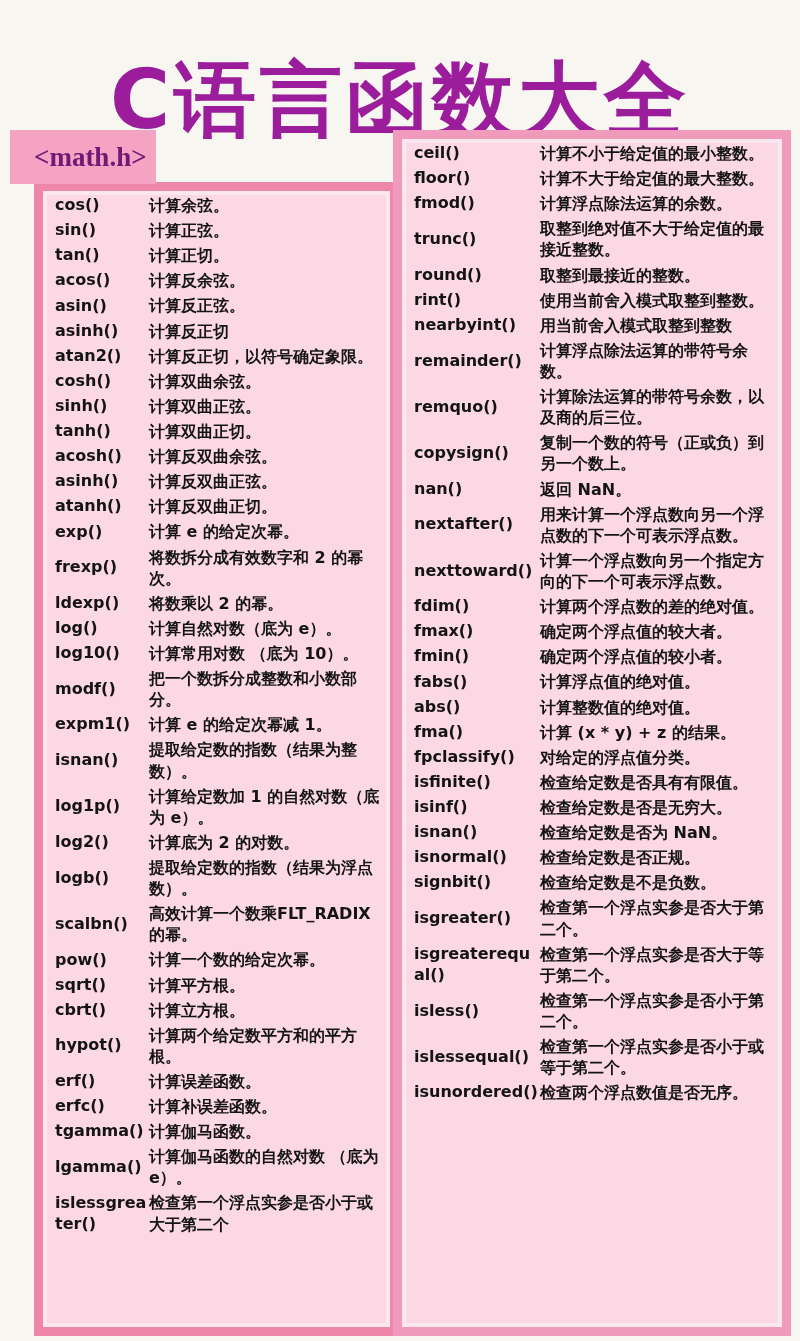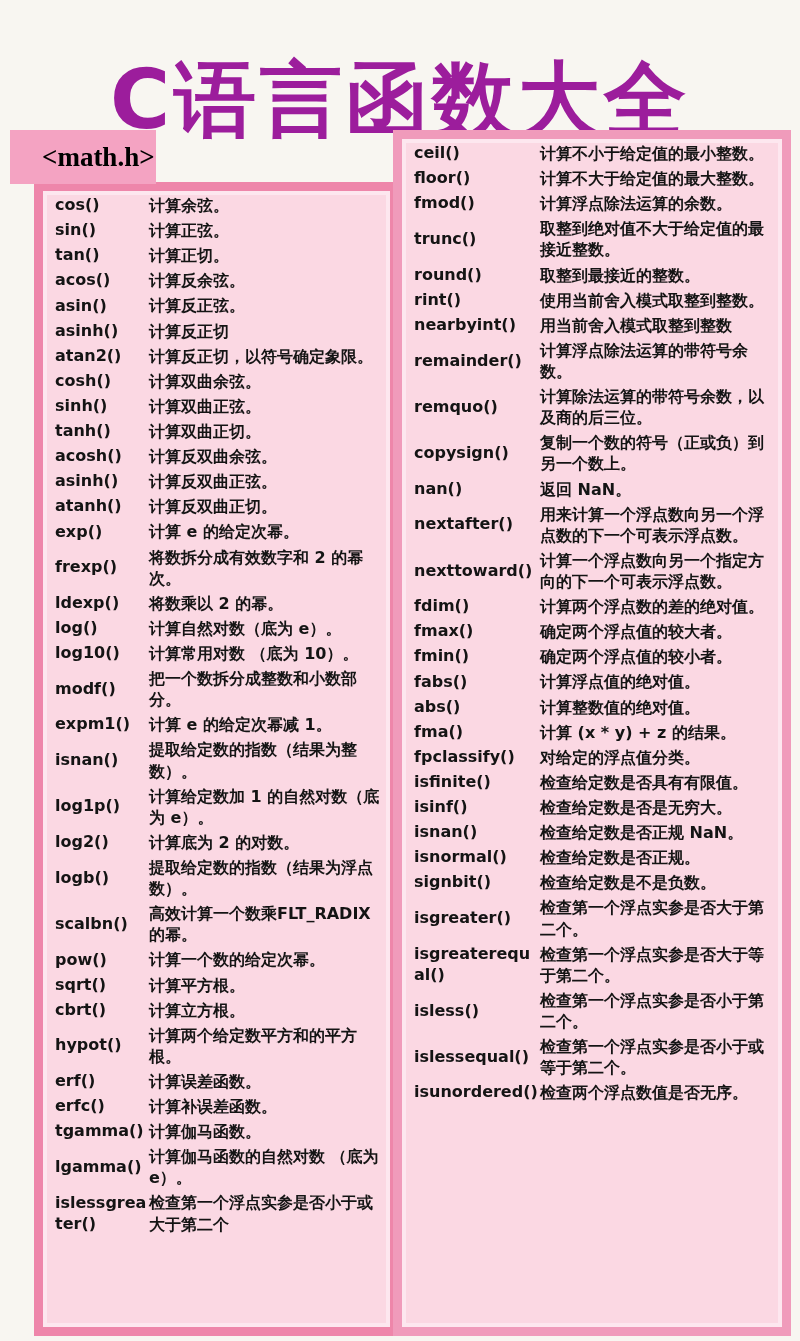--- a/index.html
+++ b/index.html
@@ -29,23 +29,23 @@
     color:var(--purple);
     line-height:1.35;
     font-family:"DejaVu Sans",sans-serif;
     margin-top:29px;
   }
   .tab{
     position:absolute;left:10px;top:130px;
     width:146px;height:54px;
     background:var(--tab-pink);
     display:flex;align-items:center;
-    padding-left:32px;box-sizing:border-box;
+    padding-left:24px;box-sizing:border-box;
     font-family:"Liberation Serif","DejaVu Serif",serif;
-    font-weight:bold;font-size:27px;color:#000000;
+    font-weight:bold;font-size:27px;color:#701a75;
     z-index:2;
   }
   .panel{
     position:absolute;
     background:var(--panel-pink);
     border:9px solid var(--border-pink);
     box-shadow:inset 0 0 0 4px var(--inner-line);
     box-sizing:border-box;
     padding:4px 10px 8px 12px;
   }
@@ -308,21 +308,21 @@
     <div class="row">
       <div class="fn">isfinite()</div>
       <div class="desc">检查给定数是否具有有限值。</div>
     </div>
     <div class="row">
       <div class="fn">isinf()</div>
       <div class="desc">检查给定数是否是无穷大。</div>
     </div>
     <div class="row">
       <div class="fn">isnan()</div>
-      <div class="desc">检查给定数是否正规 NaN。</div>
+      <div class="desc">检查给定数是否为 NaN。</div>
     </div>
     <div class="row">
       <div class="fn">isnormal()</div>
       <div class="desc">检查给定数是否正规。</div>
     </div>
     <div class="row">
       <div class="fn">signbit()</div>
       <div class="desc">检查给定数是不是负数。</div>
     </div>
     <div class="row">

